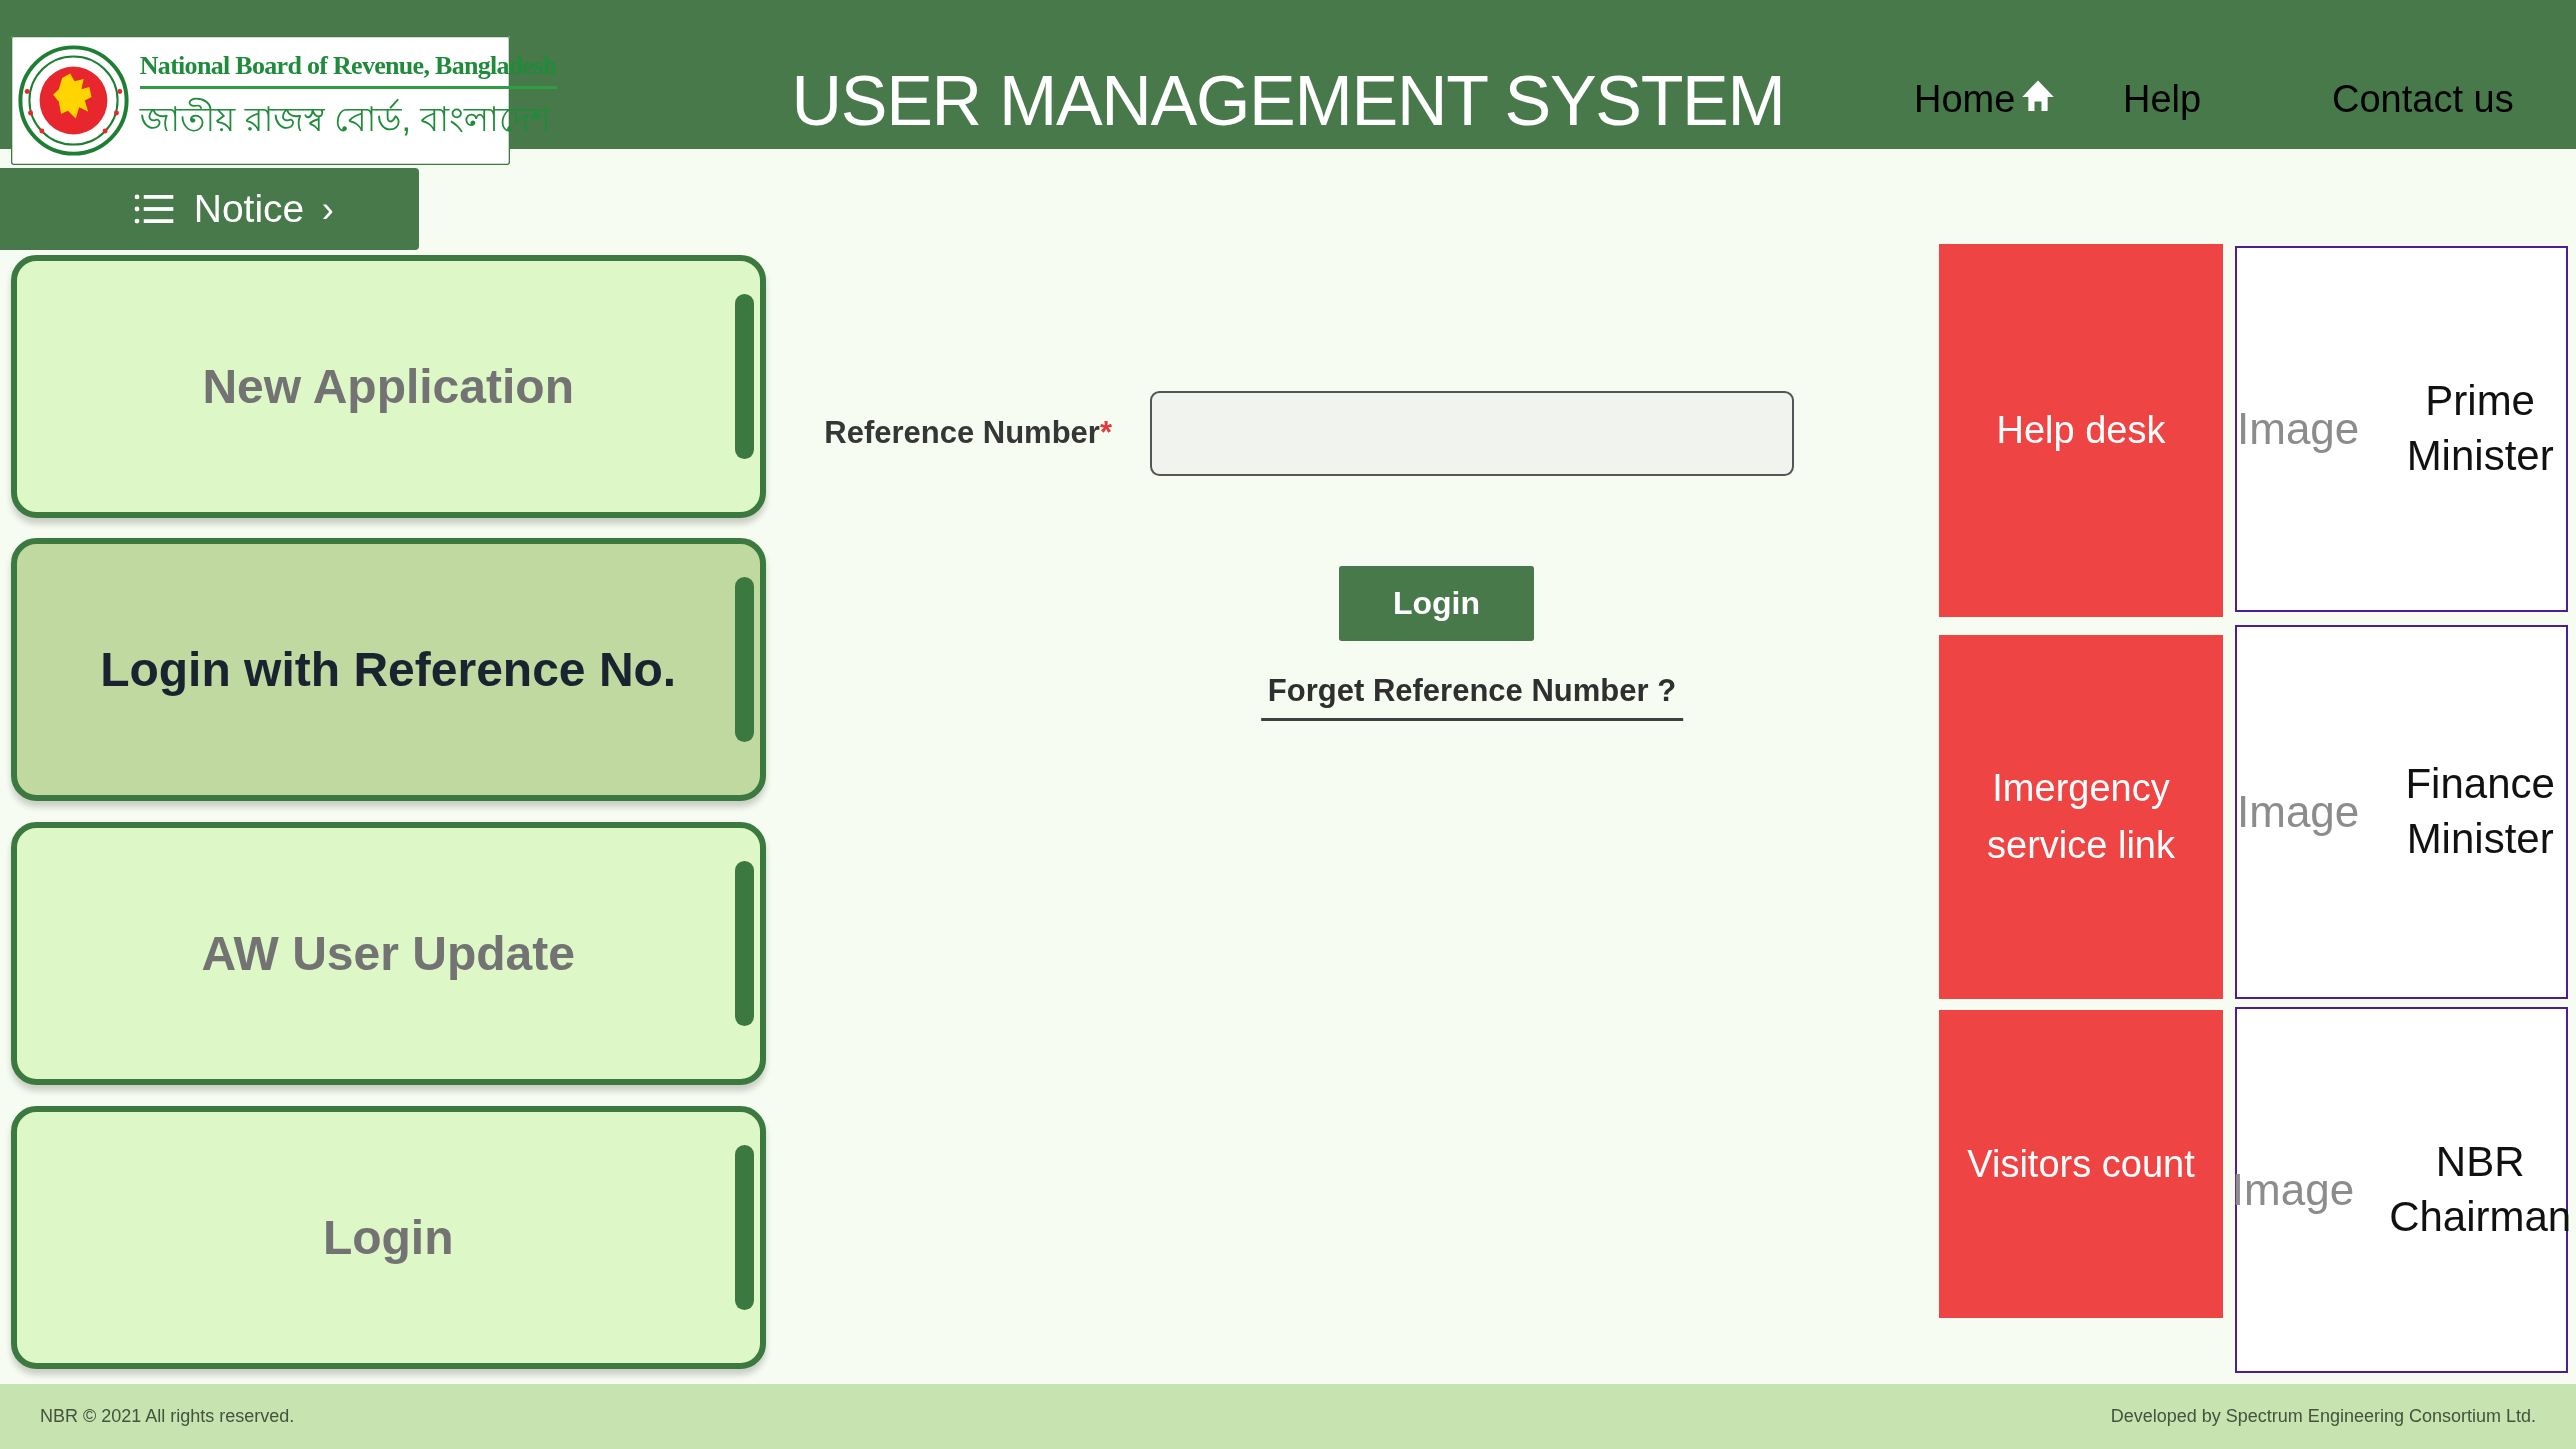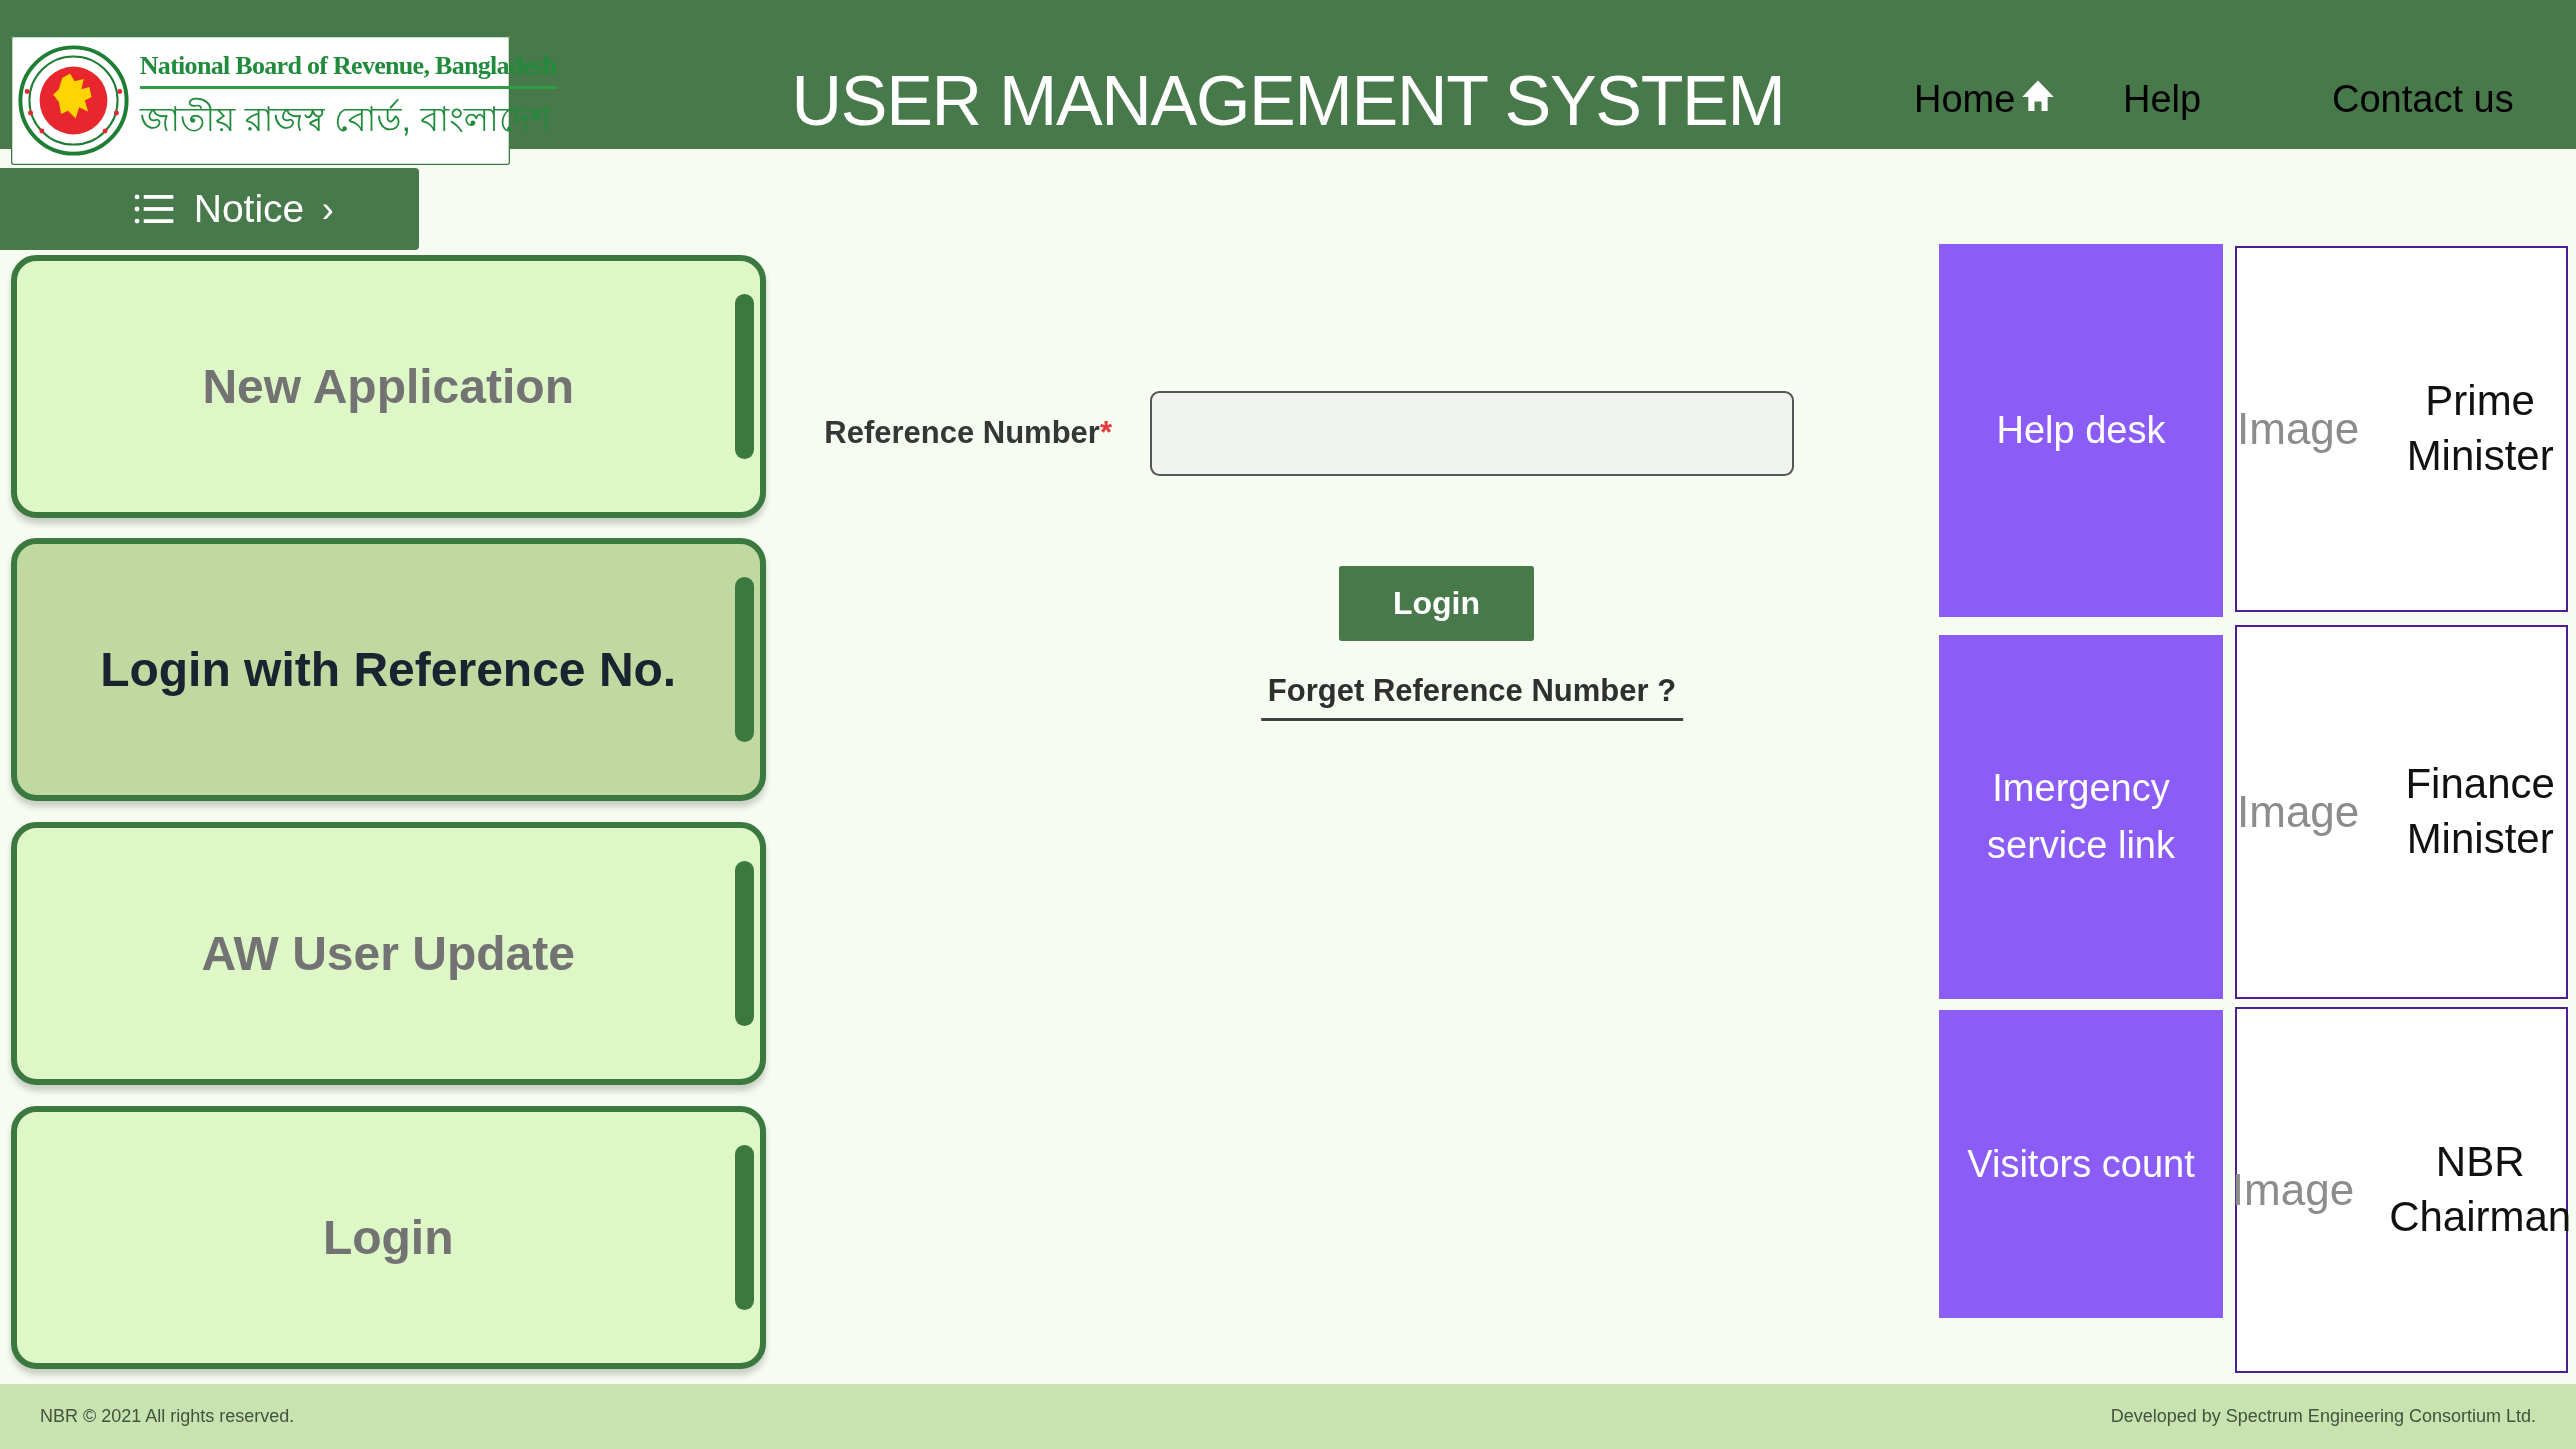--- a/index.html
+++ b/index.html
@@ -88,21 +88,21 @@
     font-size:32px; font-weight:bold; cursor:pointer;
     font-family:"Liberation Sans", sans-serif;
   }
   .forget-link {
     position:absolute; left:1472px; top:673px; transform:translateX(-50%);
     font-size:31px; font-weight:600; color:#2f2f2f; white-space:nowrap;
     border-bottom:3.4px solid #3f3f3f; padding:0 6.7px 9.4px 6.7px; cursor:pointer;
   }
   
   .gray-panel {
-    position:absolute; left:1939px; width:284px; background:#8b5cf6;
+    position:absolute; left:1939px; width:284px; background:#ef4444;
     color:#ffffff; font-size:38px; line-height:1.5; text-align:center;
     display:flex; align-items:center; justify-content:center; cursor:pointer;
     padding:0 20px;
   }
   .gp-1 { top:244px; height:373px; }
   .gp-2 { top:635px; height:364px; }
   .gp-3 { top:1010px; height:308px; }
   .white-panel {
     position:absolute; left:2235px; width:333px; background:#ffffff;
     border:2px solid #4c1d95; display:flex; flex-direction:row;

